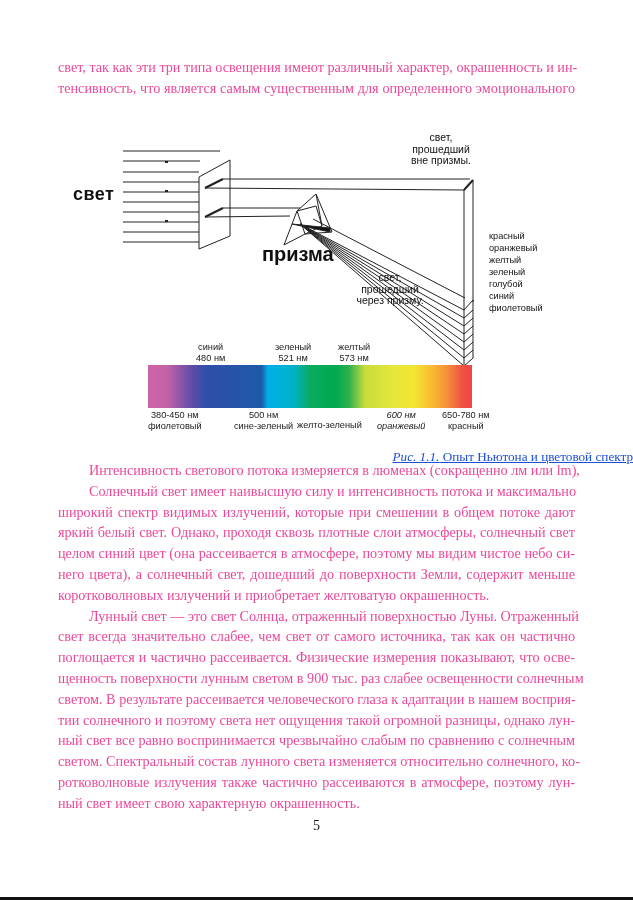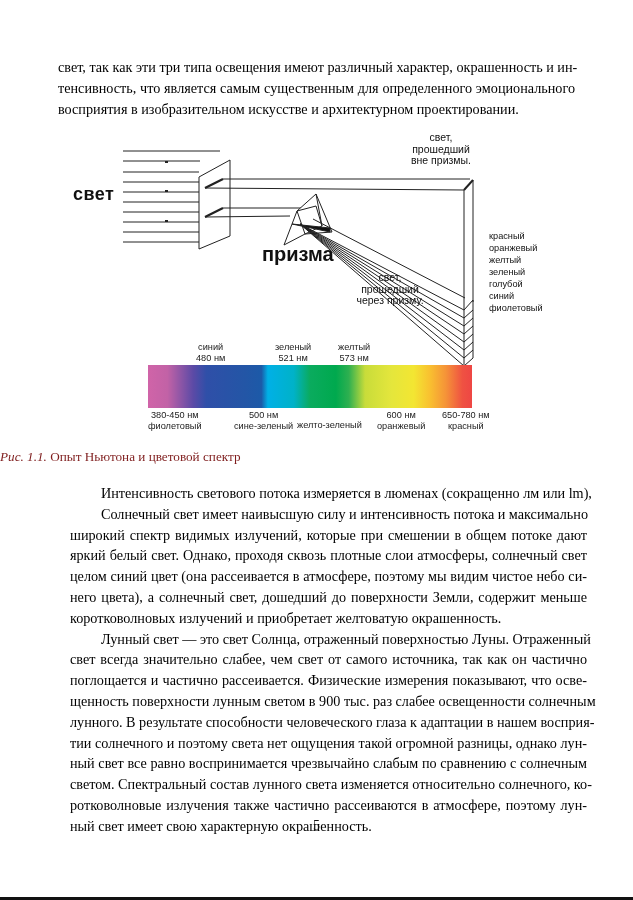--- a/index.html
+++ b/index.html
@@ -2,51 +2,50 @@
 <html><head>
 <meta charset="utf-8">
 <style>
   html, body { margin: 0; padding: 0; background: #ffffff; }
   body { width: 633px; height: 900px; position: relative; overflow: hidden; }
   .page { position: absolute; left: 0; top: 0; width: 633px; height: 900px; background: #fff; }
   .bottom-rule { position: absolute; left: 0; right: 0; top: 897px; height: 3px; background: #111; }
   .text {
     position: absolute; left: 58px; width: 517px;
     font-family: "Liberation Serif", "DejaVu Serif", serif;
-    font-size: 14.2px; line-height: 20.8px; color: #000000;
+    font-size: 14.2px; line-height: 20.8px; color: #ec4899;
     text-align: justify;
   }
   .line { display: block; text-align: justify; text-align-last: justify; white-space: nowrap; }
   .line.last { text-align-last: left; }
   .figure { position: absolute; left: 0; top: 0; width: 633px; height: 440px; }
   .fig-label { position: absolute; font-family: "Liberation Sans", "DejaVu Sans", sans-serif; color: #111; white-space: nowrap; }
   .caption {
-    position: absolute; top: 449px; left: 0; width: 633px; text-align: left;
-    font-family: "Liberation Serif", serif; font-size: 13.2px; color: #7f1d1d;
+    position: absolute; top: 449px; left: 0; width: 633px; text-align: right;
+    font-family: "Liberation Serif", serif; font-size: 13.2px; color: #1d4ed8; text-decoration: underline;
   }
   .caption i { font-style: italic; }
   .spectrum {
     position: absolute; left: 148px; top: 365px; width: 324px; height: 43px;
     background: linear-gradient(to right,
       #d064a8 0%, #c262a6 6%, #5b4aa6 14%, #2f4fa8 18%, #2356a6 30%, #1c5aa8 35%,
       #00b0e6 37%, #00b2c8 45%, #0aab5e 50%, #00a94e 58%, #2fb050 62%,
       #c8dc3a 67%, #e4e63c 75%, #f3e632 82%, #f9c030 87%, #f59238 92%, #ef5242 97%, #ee4644 100%);
   }
   .spec-label { position: absolute; font-family: "Liberation Sans", "DejaVu Sans", sans-serif; font-size: 9.2px; line-height: 10.5px; color: #222; text-align: center; white-space: nowrap; }
   .page-number { position: absolute; top: 818px; left: 0; width: 633px; text-align: center; font-family: "Liberation Serif", serif; font-size: 14px; color: #111; }
 </style>
 </head>
 <body>
 
 <div class="page">
 
   <div class="text" style="top:57px;">
     <span class="line">свет, так как эти три типа освещения имеют различный характер, окрашенность и ин-</span>
     <span class="line">тенсивность, что является самым существенным для определенного эмоционального</span>
-    <span class="line last">восприятия в изобразительном искусстве и архитектурном проектировании.</span>
   </div>
 
   <div class="figure">
     <svg width="633" height="440" viewBox="0 0 633 440" style="position:absolute;left:0;top:0;">
       <g stroke="#222" stroke-width="1" fill="none">
 
         <line x1="123" y1="151" x2="220" y2="151"></line>
         <line x1="123" y1="161" x2="200" y2="161"></line>
         <line x1="123" y1="172" x2="199" y2="172"></line>
         <line x1="123" y1="182" x2="199" y2="182"></line>
@@ -152,50 +151,50 @@
       <div>380-450 нм</div>
       <div>фиолетовый</div>
     </div>
     <div class="spec-label" style="left:234px;top:410px;">
       <div>500 нм</div>
       <div>сине-зеленый</div>
     </div>
     <div class="spec-label" style="left:297px;top:420px;">
       <div>желто-зеленый</div>
     </div>
-    <div class="spec-label" style="left:377px;top:410px;">
+    <div class="spec-label" style="left:377px;top:410px;font-style:italic;">
       <div>600 нм</div>
       <div>оранжевый</div>
     </div>
     <div class="spec-label" style="left:442px;top:410px;">
       <div>650-780 нм</div>
       <div>красный</div>
     </div>
   </div>
 
   <div class="caption">
     <i>Рис. 1.1.</i><span> Опыт Ньютона и цветовой спектр</span>
   </div>
 
-  <div class="text" style="top:483px;margin-left:12px;">
+  <div class="text" style="top:460px;">
 
     <span class="line" style="padding-left:31px;box-sizing:border-box;">Интенсивность светового потока измеряется в люменах (сокращенно лм или lm),</span>
 
     <span class="line" style="padding-left:31px;box-sizing:border-box;">Солнечный свет имеет наивысшую силу и интенсивность потока и максимально</span>
     <span class="line">широкий спектр видимых излучений, которые при смешении в общем потоке дают</span>
     <span class="line">яркий белый свет. Однако, проходя сквозь плотные слои атмосферы, солнечный свет</span>
     <span class="line">целом синий цвет (она рассеивается в атмосфере, поэтому мы видим чистое небо си-</span>
     <span class="line">него цвета), а солнечный свет, дошедший до поверхности Земли, содержит меньше</span>
     <span class="line last">коротковолновых излучений и приобретает желтоватую окрашенность.</span>
 
     <span class="line" style="padding-left:31px;box-sizing:border-box;">Лунный свет — это свет Солнца, отраженный поверхностью Луны. Отраженный</span>
     <span class="line">свет всегда значительно слабее, чем свет от самого источника, так как он частично</span>
     <span class="line">поглощается и частично рассеивается. Физические измерения показывают, что осве-</span>
     <span class="line">щенность поверхности лунным светом в 900 тыс. раз слабее освещенности солнечным</span>
-    <span class="line">лунного. В результате способности человеческого глаза к адаптации в нашем восприя-</span>
+    <span class="line">светом. В результате рассеивается человеческого глаза к адаптации в нашем восприя-</span>
     <span class="line">тии солнечного и поэтому света нет ощущения такой огромной разницы, однако лун-</span>
     <span class="line">ный свет все равно воспринимается чрезвычайно слабым по сравнению с солнечным</span>
     <span class="line">светом. Спектральный состав лунного света изменяется относительно солнечного, ко-</span>
     <span class="line">ротковолновые излучения также частично рассеиваются в атмосфере, поэтому лун-</span>
     <span class="line last">ный свет имеет свою характерную окрашенность.</span>
   </div>
 
   <div class="page-number">5</div>
 
   <div class="bottom-rule"></div>

